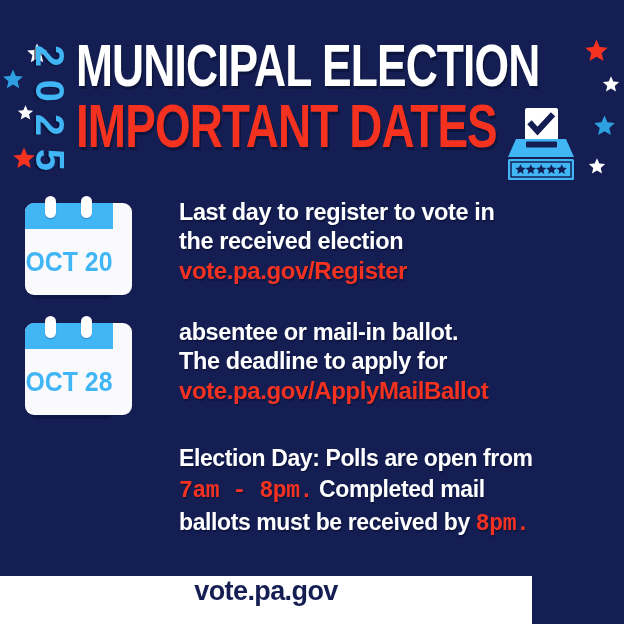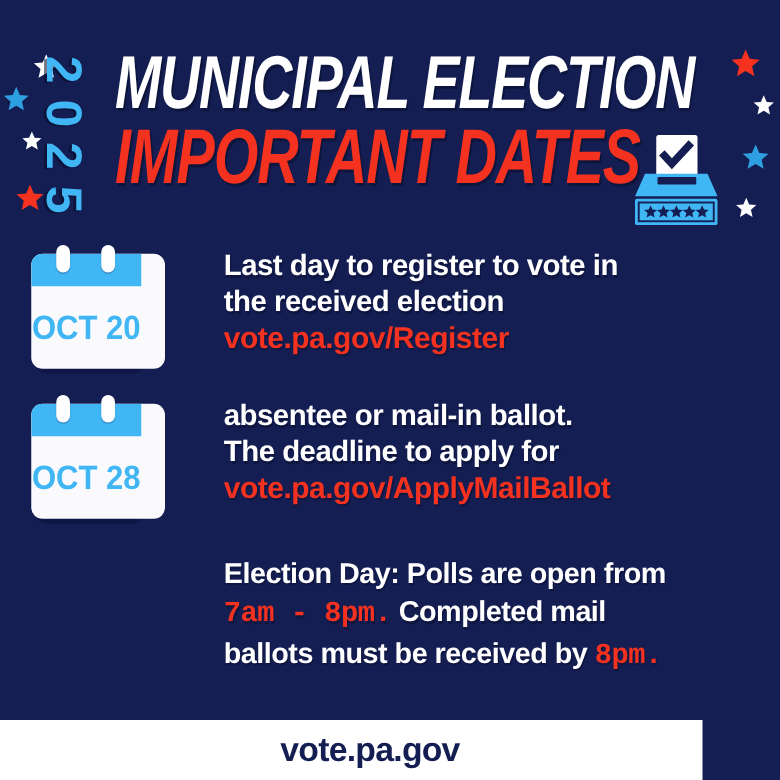--- a/index.html
+++ b/index.html
@@ -48,24 +48,23 @@
     font-family: "Liberation Sans", sans-serif;
     font-weight: bold;
     font-size: 40px;
     transform: rotate(90deg);
     transform-origin: center center;
     letter-spacing: -1px;
     text-shadow: 1px 2px 0 rgba(6,12,40,0.55);
   }
   #title-lines {
     position: absolute;
-    left: 92px;
+    left: 76px;
     top: 36px;
     width: 430px;
-    font-style: italic;
   }
   .title-line {
     display: block;
     font-family: "Liberation Sans Narrow", "Liberation Sans", sans-serif;
     font-weight: bold;
     font-size: 56px;
     line-height: 60px;
     letter-spacing: -1.2px;
     white-space: nowrap;
     transform: scaleX(0.74);
@@ -187,23 +186,21 @@
 
   
   #footer {
     position: absolute;
     left: 0;
     top: 576px;
     width: 532px;
     height: 48px;
     background: #FFFFFF;
     display: flex;
-    align-items: center;
     justify-content: center;
-    padding-left: 30px;
   }
   #footer-text {
     color: #141E53;
     font-family: "Liberation Sans", sans-serif;
     font-weight: bold;
     font-size: 27px;
     letter-spacing: -0.6px;
   }
 </style>
 </head>

